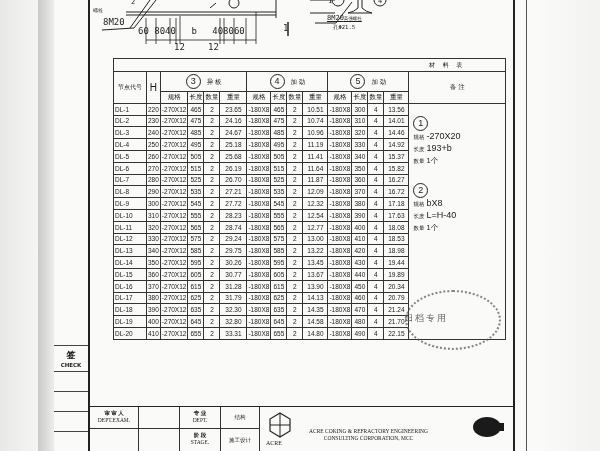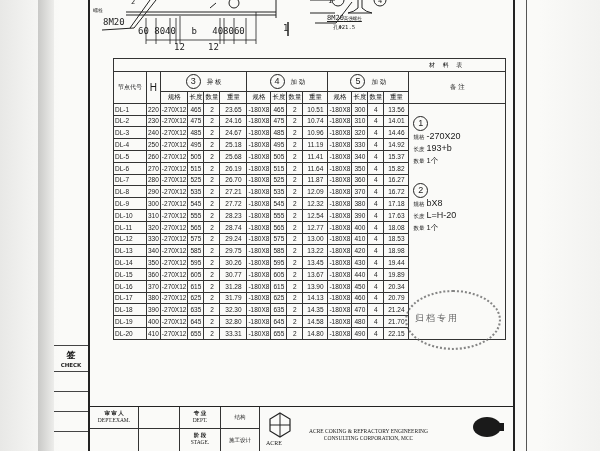--- a/index.html
+++ b/index.html
@@ -18,21 +18,21 @@
   table.mat th.title{height:12px;text-align:right;padding-right:40px;font-size:6px;letter-spacing:3px;border-left:1px solid #333;}
   .circle-num{display:inline-block;width:13px;height:13px;border:1px solid #222;border-radius:50%;text-align:center;line-height:13px;font-size:9px;margin-right:6px;}
   .remarks{vertical-align:top;text-align:left !important;padding:6px 4px !important;font-size:7.5px;line-height:11px;}
   .remarks .cn{font-size:9px;}
   .notes{position:absolute;left:140px;top:371px;font-size:8px;}
   .titleblock{position:absolute;left:90px;top:406px;width:423px;height:45px;border-top:1px solid #222;}
   .tb-cell{position:absolute;border-right:1px solid #333;border-bottom:1px solid #333;font-size:5.5px;text-align:center;font-family:"Liberation Serif",serif;line-height:7px;}
   .company-cn{position:absolute;left:207px;top:3px;font-size:13px;font-weight:bold;letter-spacing:1px;}
   .company-en{position:absolute;left:196px;top:21px;font-size:5.5px;font-family:"Liberation Serif",serif;line-height:7px;text-align:center;width:165px;}
   .stamp{position:absolute;left:405px;top:290px;width:92px;height:56px;border:2px dotted #555;border-radius:50%;opacity:.7;}
-  .stamp-text{position:absolute;left:415px;top:312px;font-size:9px;color:#666;letter-spacing:2px;}
+  .stamp-text{position:absolute;left:404px;top:312px;font-size:9px;color:#666;letter-spacing:2px;}
   .section-label{position:absolute;left:380px;top:25px;font-size:18px;font-family:"DejaVu Sans",sans-serif;border-bottom:1.5px solid #222;padding:0 4px;}
 </style>
 </head>
 <body>
 
 <div class="page">
   <div class="binding-shadow"></div>
   <div class="left-strip"></div>
   <div class="strip-cell" style="top:345px;height:26px;">
     <div style="font-size:9px;font-weight:bold;margin-top:3px;">签</div>
@@ -144,21 +144,21 @@
             <td>4</td>
             <td>13.56</td>
             <td rowspan="20" class="remarks">
               <div style="margin-top:6px;"><span class="circle-num">1</span></div>
               <div><span style="font-size:5.5px;">规格</span> <span class="cn">-270X20</span></div>
               <div><span style="font-size:5.5px;">长度</span> <span class="cn">193+b</span></div>
               <div><span style="font-size:5.5px;">数量</span> <span>1个</span></div>
               <div style="height:10px"></div>
               <div style="margin-top:6px;"><span class="circle-num">2</span></div>
               <div><span style="font-size:5.5px;">规格</span> <span class="cn">bX8</span></div>
-              <div><span style="font-size:5.5px;">长度</span> <span class="cn">L=H-20</span></div>
+              <div><span style="font-size:5.5px;">长度</span> <span class="cn">L=H-40</span></div>
               <div><span style="font-size:5.5px;">数量</span> <span>1个</span></div>
             </td>
           </tr>
           <tr>
             <td style="text-align: left;">DL-2</td>
             <td>230</td>
             <td>-270X12</td>
             <td>475</td>
             <td>2</td>
             <td>24.16</td>

